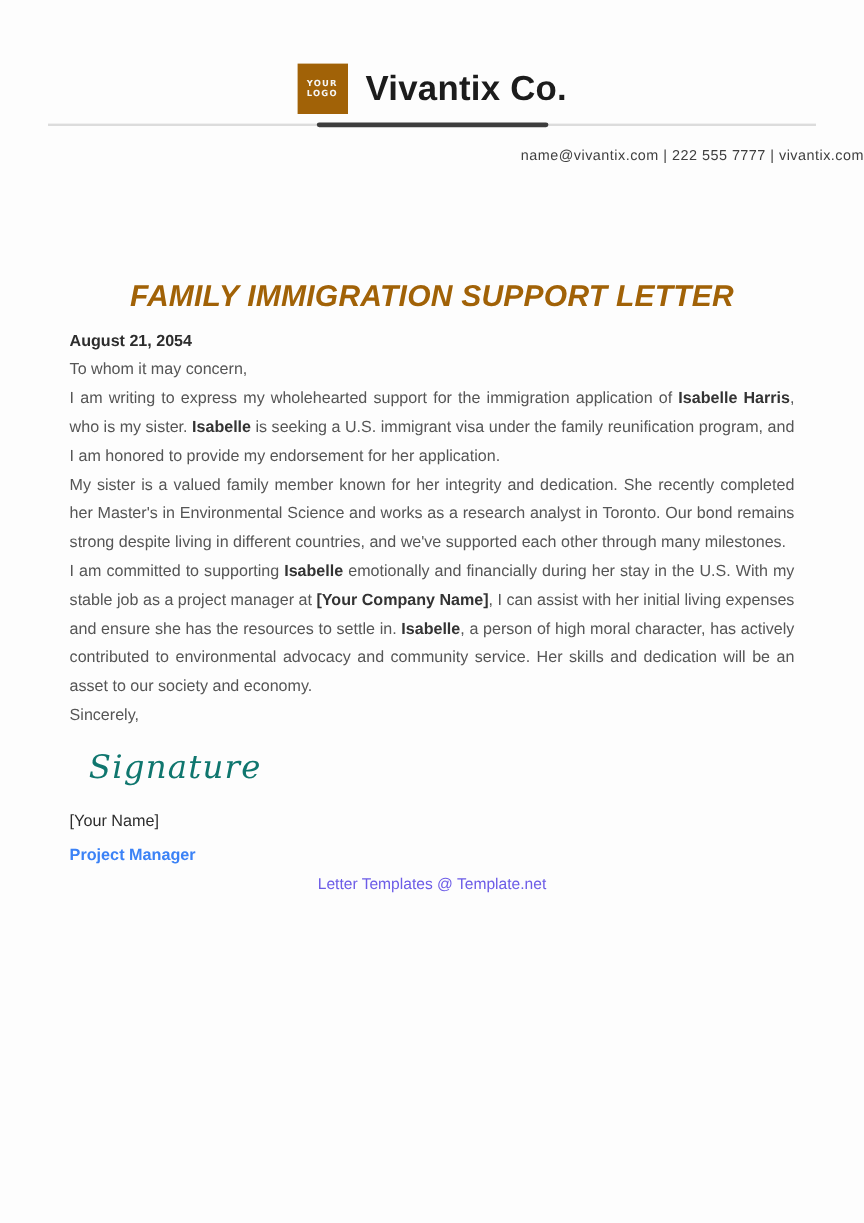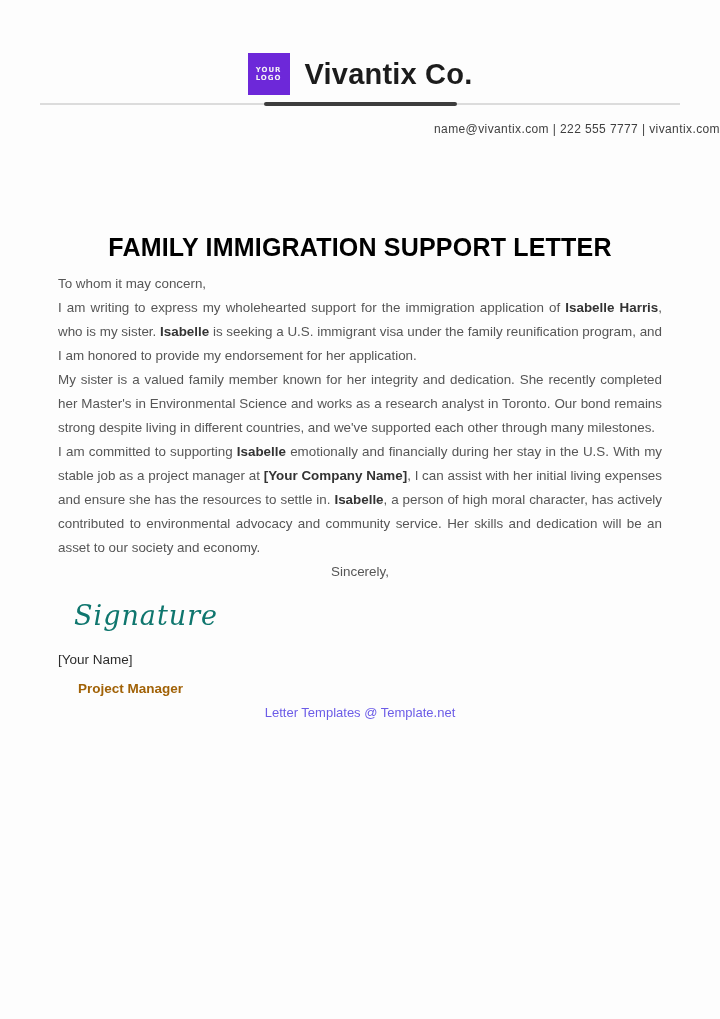--- a/index.html
+++ b/index.html
@@ -14,21 +14,21 @@
   
   .header {
     margin-top: 53px;
     display: flex;
     justify-content: center;
     align-items: center;
     gap: 15px;
   }
   .logo-box {
     width: 42px; height: 42px;
-    background: #6d28d9;
+    background: #a16207;
     display: flex;
     flex-direction: column;
     align-items: center;
     justify-content: center;
   }
   .logo-box .logo-line {
     color: #f5f5f5;
     font-size: 7px;
     font-weight: 700;
     line-height: 8px;
@@ -66,57 +66,58 @@
     font-size: 12px;
     color: #3f3f3f;
     letter-spacing: 0.4px;
   }
   
   .letter-title {
     margin-top: 97px;
     text-align: center;
     font-size: 25px;
     font-weight: 800;
-    color: #000000;
+    color: #a16207;
     letter-spacing: 0.2px;
+    font-style: italic;
   }
   .letter-body {
     margin: 10px 58px 0 58px;
     font-size: 13.4px;
     line-height: 24px;
     text-align: justify;
     color: #565656;
   }
   .meta-line {
     font-weight: 700;
     color: #2d2d2d;
     text-align: left;
   }
   .letter-body p { margin: 0; }
   .b { font-weight: 700; color: #333333; }
-  .closing-line { text-align: center; }
+  .closing-line { text-align: left; }
   .signature-script {
     margin: 16px 58px 0 74px;
     font-family: "DejaVu Serif", serif;
     font-style: italic;
     font-size: 27px;
     color: #0f766e;
     letter-spacing: 1px;
   }
   .sender-name {
     margin: 21px 58px 0 58px;
     font-size: 13.5px;
     font-weight: 400;
     color: #2d2d2d;
   }
   .sender-title {
-    margin: 14px 58px 0 78px;
+    margin: 14px 58px 0 58px;
     font-size: 13.5px;
     font-weight: 700;
-    color: #a16207;
+    color: #3b82f6;
   }
   .footer {
     margin-top: 9px;
     text-align: center;
     font-size: 13px;
   }
   .footer a {
     color: #6C5CE7;
     text-decoration: none;
     cursor: pointer;
@@ -136,20 +137,21 @@
 <div class="divider-wrap">
   <div class="divider-light"></div>
   <div class="divider-dark"></div>
 </div>
 
 <div class="contact-info">name@vivantix.com | 222 555 7777 | vivantix.com</div>
 
 <div class="letter-title">FAMILY IMMIGRATION SUPPORT LETTER</div>
 
 <div class="letter-body">
+  <p class="meta-line">August 21, 2054</p>
   <p><span>To whom it may concern,</span></p>
   <p><span>I am writing to express my wholehearted support for the immigration application of </span><span class="b">Isabelle Harris</span><span>, who is my sister. </span><span class="b">Isabelle</span><span> is seeking a U.S. immigrant visa under the family reunification program, and I am honored to provide my endorsement for her application.</span></p>
   <p><span>My sister is a valued family member known for her integrity and dedication. She recently completed her Master's in Environmental Science and works as a research analyst in Toronto. Our bond remains strong despite living in different countries, and we've supported each other through many milestones.</span></p>
   <p><span>I am committed to supporting </span><span class="b">Isabelle</span><span> emotionally and financially during her stay in the U.S. With my stable job as a project manager at </span><span class="b">[Your Company Name]</span><span>, I can assist with her initial living expenses and ensure she has the resources to settle in. </span><span class="b">Isabelle</span><span>, a person of high moral character, has actively contributed to environmental advocacy and community service. Her skills and dedication will be an asset to our society and economy.</span></p>
   <p class="closing-line">Sincerely,</p>
 </div>
 
 <div class="signature-script">Signature</div>
 
 <div class="sender-name">[Your Name]</div>

